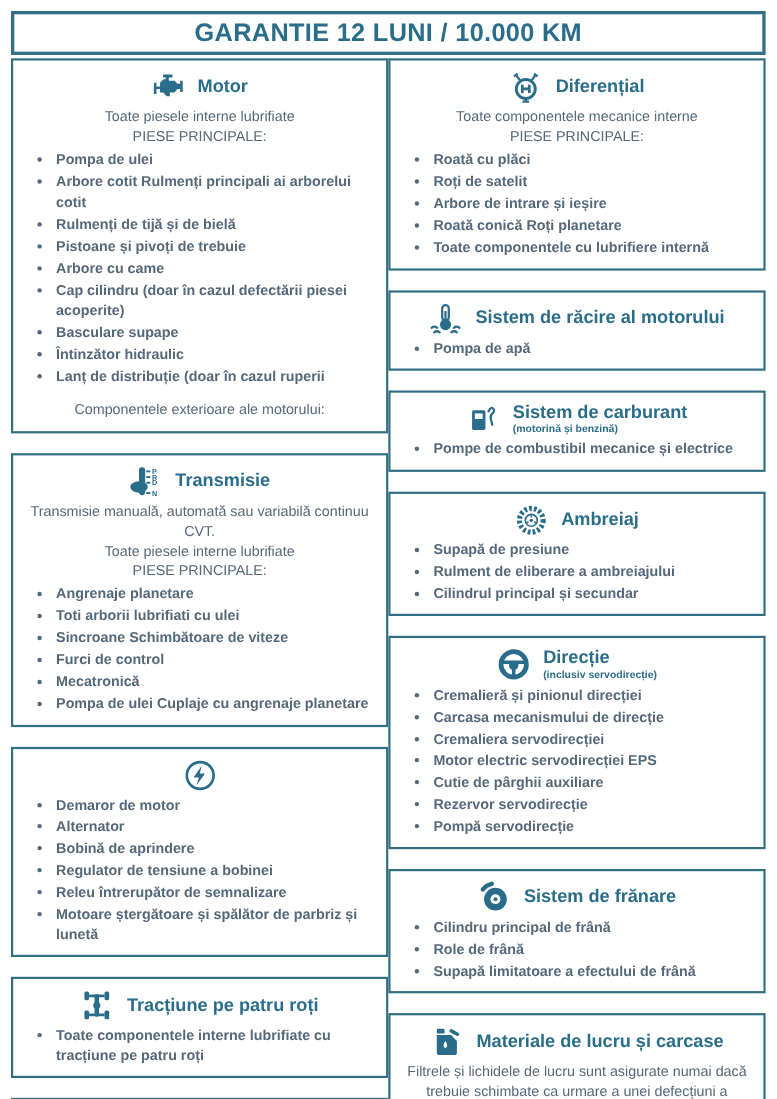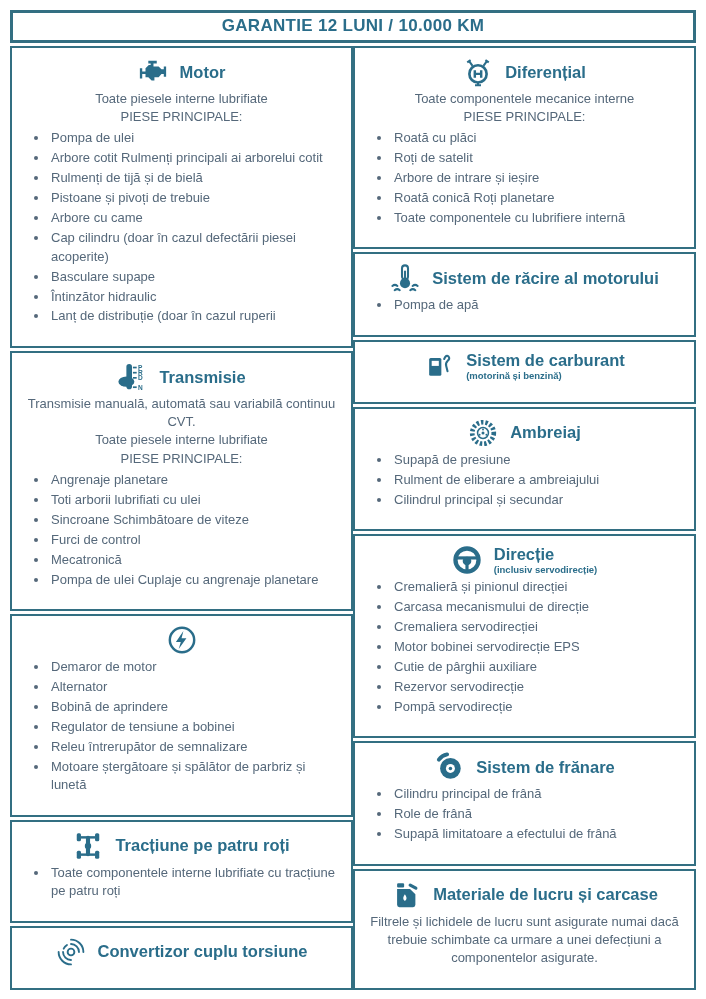--- a/index.html
+++ b/index.html
@@ -22,27 +22,27 @@
   }
   .header-box{
     border:3px solid var(--border);
     text-align:center;
     padding:3px 4px 4px;
     margin-bottom:3px;
     flex:none;
   }
   .page-title{
     margin:0;
-    font-size:17px;
+    font-size:23px;
     font-weight:bold;
     color:var(--accent);
     letter-spacing:.3px;
   }
   .columns{display:flex;flex:1;min-height:0;}
-  .col{flex:1;display:flex;flex-direction:column;gap:3px;min-width:0;}
+  .col{flex:1;display:flex;flex-direction:column;gap:18px;min-width:0;}
   .section{
     border:2.5px solid var(--border);
     padding:5px 10px 7px;
     flex:1 0 auto;
     background:var(--bg);
   }
   .sec-header{
     display:flex;align-items:center;justify-content:center;
     gap:12px;margin:4px 0 3px;
   }
@@ -62,20 +62,21 @@
     font-size:13px;line-height:1.4;
     margin:2px 4px 3px;
   }
   .bullets + .text-block{margin-top:12px;}
   .text-block + .text-block{margin-top:14px;}
   ul.bullets{
     margin:3px 0 2px;
     padding-left:27px;
     color:var(--body);
     font-size:13px;
+    font-weight:bold;
   }
   ul.bullets li{
     line-height:1.42;
     margin:1.5px 0;
     padding-left:2px;
   }
 </style>
 </head>
 <body>
 
@@ -104,20 +105,23 @@
             <li>Pompa de ulei</li>
             <li>Arbore cotit Rulmenți principali ai arborelui cotit</li>
             <li>Rulmenți de tijă și de bielă</li>
             <li>Pistoane și pivoți de trebuie</li>
             <li>Arbore cu came</li>
             <li>Cap cilindru (doar în cazul defectării piesei acoperite)</li>
             <li>Basculare supape</li>
             <li>Întinzător hidraulic</li>
             <li>Lanț de distribuție (doar în cazul ruperii</li>
           </ul>
+          <div class="text-block">
+            <div>Componentele exterioare ale motorului:</div>
+          </div>
         </div>
         <div class="section">
           <div class="sec-header">
             <span class="sec-icon">
               <svg viewBox="0 0 32 32">
                 <rect x="10" y="2" width="6" height="27" rx="3" fill="currentColor"></rect>
                 <ellipse cx="10" cy="21" rx="8.5" ry="5.5" fill="currentColor"></ellipse>
                 <rect x="17" y="5" width="4" height="1.8" fill="currentColor"></rect>
                 <rect x="17" y="10.5" width="4" height="1.8" fill="currentColor"></rect>
                 <rect x="17" y="16" width="4" height="1.8" fill="currentColor"></rect>
@@ -258,20 +262,23 @@
                 <rect x="5.5" y="7.5" width="13" height="19" rx="1.6" fill="currentColor"></rect>
                 <rect x="8.2" y="10.5" width="7.6" height="5.4" fill="#ffffff"></rect>
                 <path d="M21.5 8.5q2.2-5 4.6-2.6q2 2-.8 4.6q-2.6 2.4-1.6 5.6l1.4 5.4" fill="none" stroke="currentColor" stroke-width="2.2" stroke-linecap="round"></path>
               </svg>
             </span>
             <div class="sec-titlebox">
               <div class="sec-title">Sistem de carburant</div>
               <div class="sec-subtitle">(motorină și benzină)</div>
             </div>
           </div>
+          <ul class="bullets">
+            <li>Pompe de combustibil mecanice și electrice</li>
+          </ul>
         </div>
         <div class="section">
           <div class="sec-header">
             <span class="sec-icon">
               <svg viewBox="0 0 32 32" fill="none" stroke="currentColor">
                 <circle cx="16" cy="16" r="11.5" stroke-width="5" stroke-dasharray="2.6 2.1"></circle>
                 <circle cx="16" cy="16" r="5.8" stroke-width="1.6"></circle>
                 <circle cx="16" cy="16" r="1.6" fill="currentColor" stroke="none"></circle>
                 <circle cx="16" cy="12.2" r="1" fill="currentColor" stroke="none"></circle>
                 <circle cx="12.4" cy="17.8" r="1" fill="currentColor" stroke="none"></circle>
@@ -300,21 +307,21 @@
             </span>
             <div class="sec-titlebox">
               <div class="sec-title">Direcție</div>
               <div class="sec-subtitle">(inclusiv servodirecție)</div>
             </div>
           </div>
           <ul class="bullets">
             <li>Cremalieră și pinionul direcției</li>
             <li>Carcasa mecanismului de direcție</li>
             <li>Cremaliera servodirecției</li>
-            <li>Motor bobinei servodirecție EPS</li>
+            <li>Motor electric servodirecției EPS</li>
             <li>Cutie de pârghii auxiliare</li>
             <li>Rezervor servodirecție</li>
             <li>Pompă servodirecție</li>
           </ul>
         </div>
         <div class="section">
           <div class="sec-header">
             <span class="sec-icon">
               <svg viewBox="0 0 32 32">
                 <circle cx="17.5" cy="17.5" r="11" fill="currentColor"></circle>

